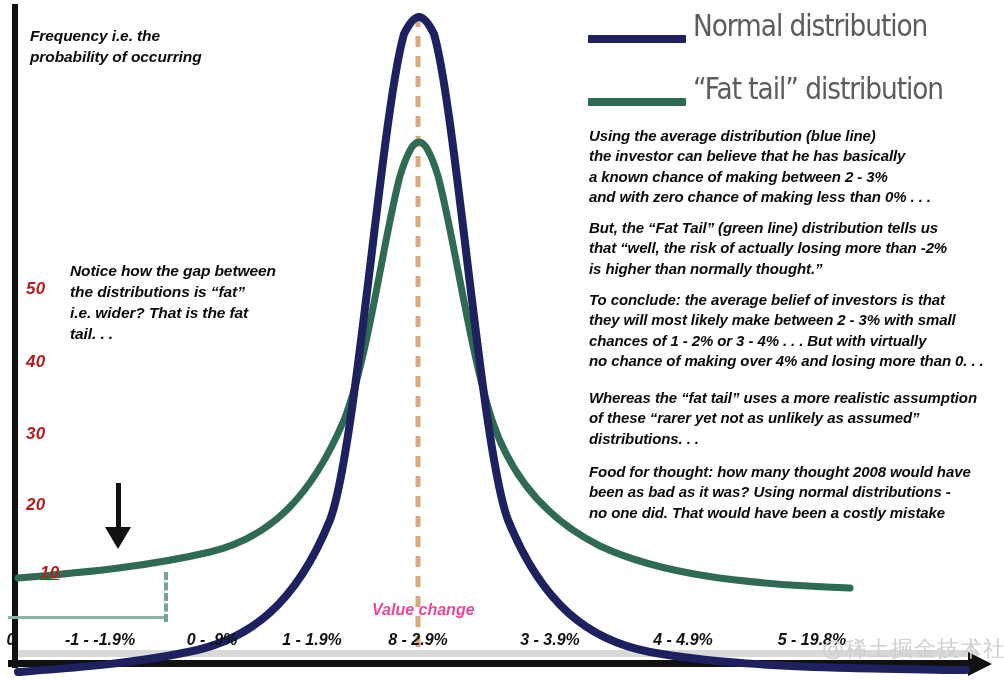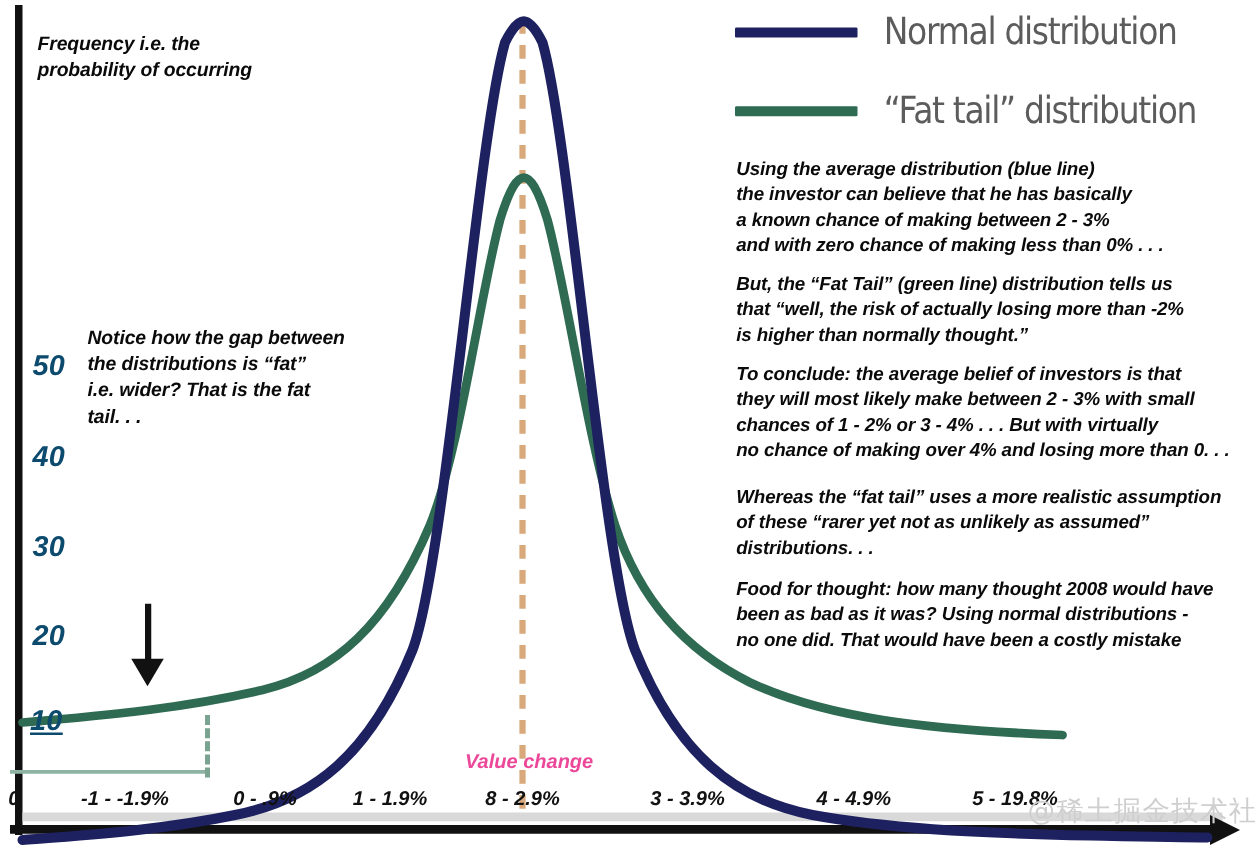--- a/index.html
+++ b/index.html
@@ -30,42 +30,42 @@
     border-bottom:12px solid transparent;
     border-left:24px solid #111111;
   }
   .x-axis-band{
     left:18px;top:650px;width:960px;height:7px;
     background:#d9d9d9;
   }
 
   
   .ylab{
-    font-size:23px;font-weight:bold;font-style:italic;color:#0c4a6e;
+    font-size:17px;font-weight:bold;font-style:italic;color:#b91c1c;
     letter-spacing:0.3px;white-space:nowrap;
   }
   .xlab{
     font-size:16px;font-weight:bold;font-style:italic;color:#111;
     white-space:nowrap;text-align:center;
   }
   .xaxis-title{
     font-size:16px;font-weight:bold;font-style:italic;color:#ec4899;
     white-space:nowrap;
   }
 
   
   .note{
     font-size:15.5px;font-weight:bold;font-style:italic;color:#0a0a0a;
     line-height:1.34;white-space:pre-line;letter-spacing:-0.1px;
   }
   .note-left{font-size:15.5px;line-height:1.36;}
   .note-right{font-size:15px;line-height:1.36;}
 
   
-  .legend-row{display:flex;align-items:center;gap:21px;}
+  .legend-row{display:flex;align-items:flex-end;gap:7px;}
   .legend-swatch{width:98px;height:8px;border-radius:1px;flex:none;}
   .legend-label{
     font-size:30px;color:#5c5c5c;white-space:nowrap;
     font-family:"DejaVu Sans",sans-serif;
     letter-spacing:-1.2px;
     transform:scaleX(0.88);transform-origin:left center;
   }
 
   
   .gap-hline{
@@ -128,21 +128,21 @@
              C 456,110 482,452 508,520
              C 542,604 588,640 650,652
              C 710,663 780,666 850,668
              C 900,669 940,670 966,670" fill="none" stroke="#1e2160" stroke-width="8" stroke-linecap="round" stroke-linejoin="round"></path>
   </svg>
 
   <div class="abs ylab" style="left:26px;top:279px;">50</div>
   <div class="abs ylab" style="left:26px;top:352px;">40</div>
   <div class="abs ylab" style="left:26px;top:424px;">30</div>
   <div class="abs ylab" style="left:26px;top:495px;">20</div>
-  <div class="abs ylab" style="left:24px;top:563px;text-decoration:underline;">10</div>
+  <div class="abs ylab" style="left:40px;top:563px;text-decoration:underline;">10</div>
 
   <div class="abs gap-hline" style="left:8px;top:616px;width:160px;"></div>
   <div class="abs gap-vline" style="left:164px;top:572px;height:50px;"></div>
 
   <div class="abs arrow-shaft" style="left:116px;top:483px;height:48px;"></div>
   <div class="abs arrow-head" style="left:105px;top:527px;"></div>
 
   <div class="abs xlab" style="left:0px;top:631px;width:22px;">0</div>
   <div class="abs xlab" style="left:30px;top:631px;width:140px;">-1 -  -1.9%</div>
   <div class="abs xlab" style="left:152px;top:631px;width:120px;">0 - .9%</div>

